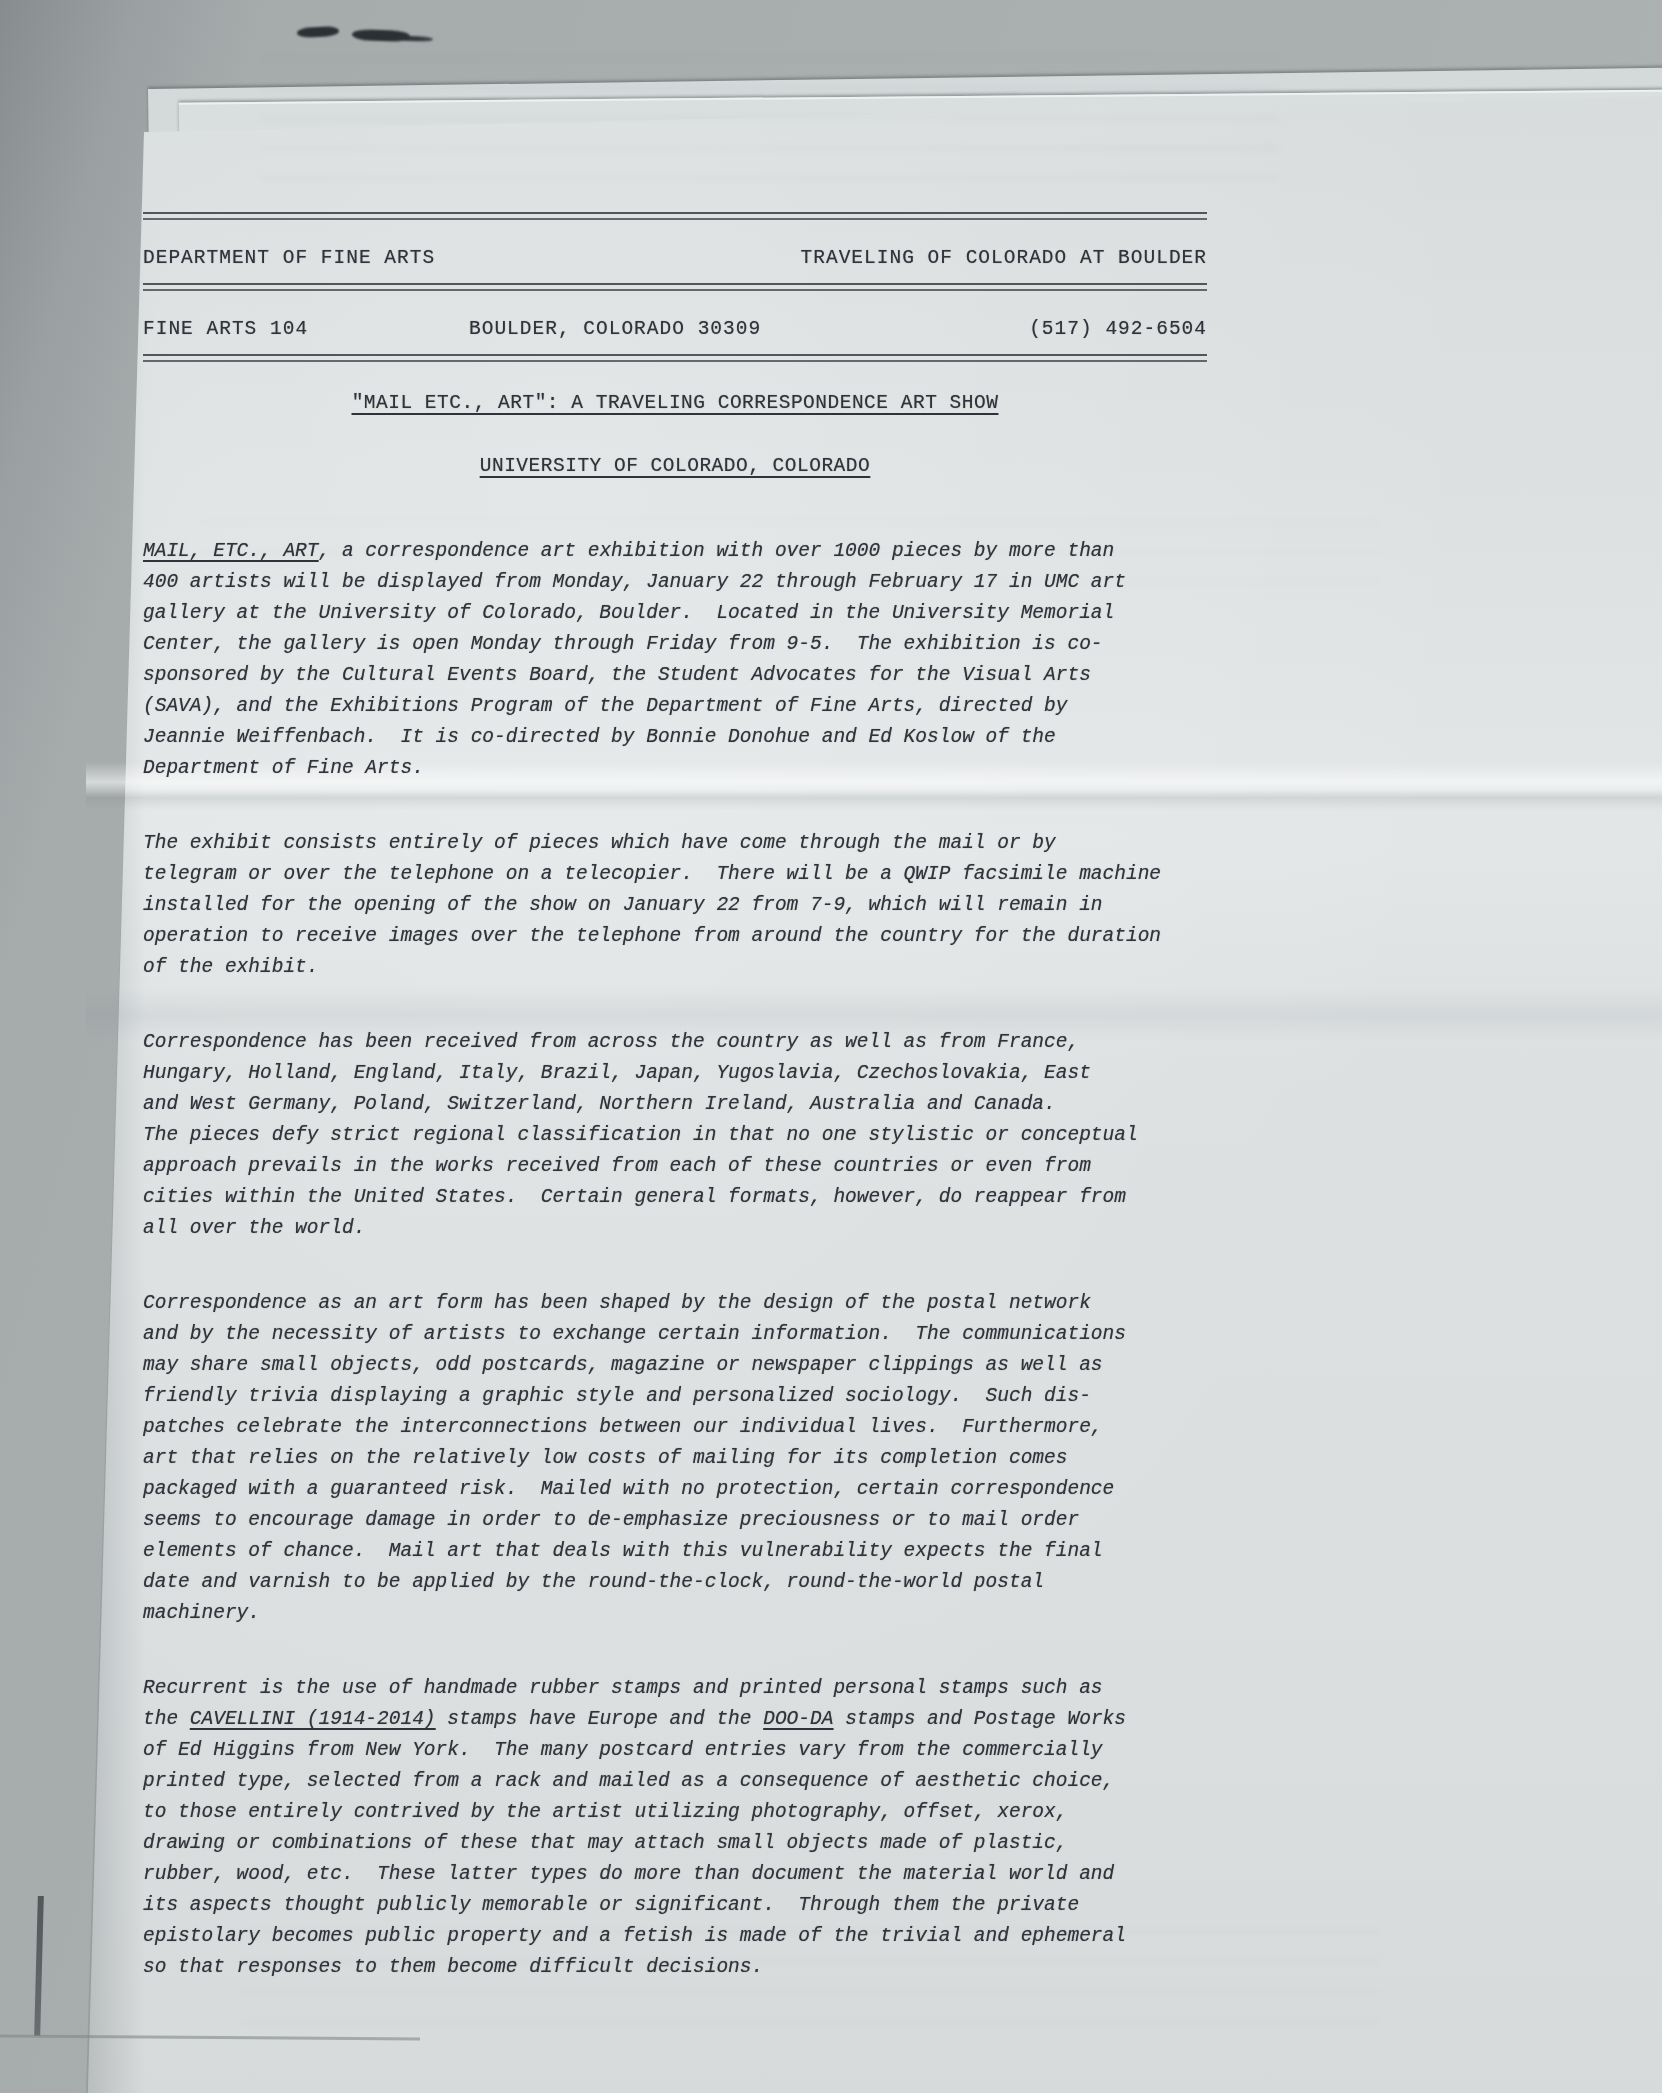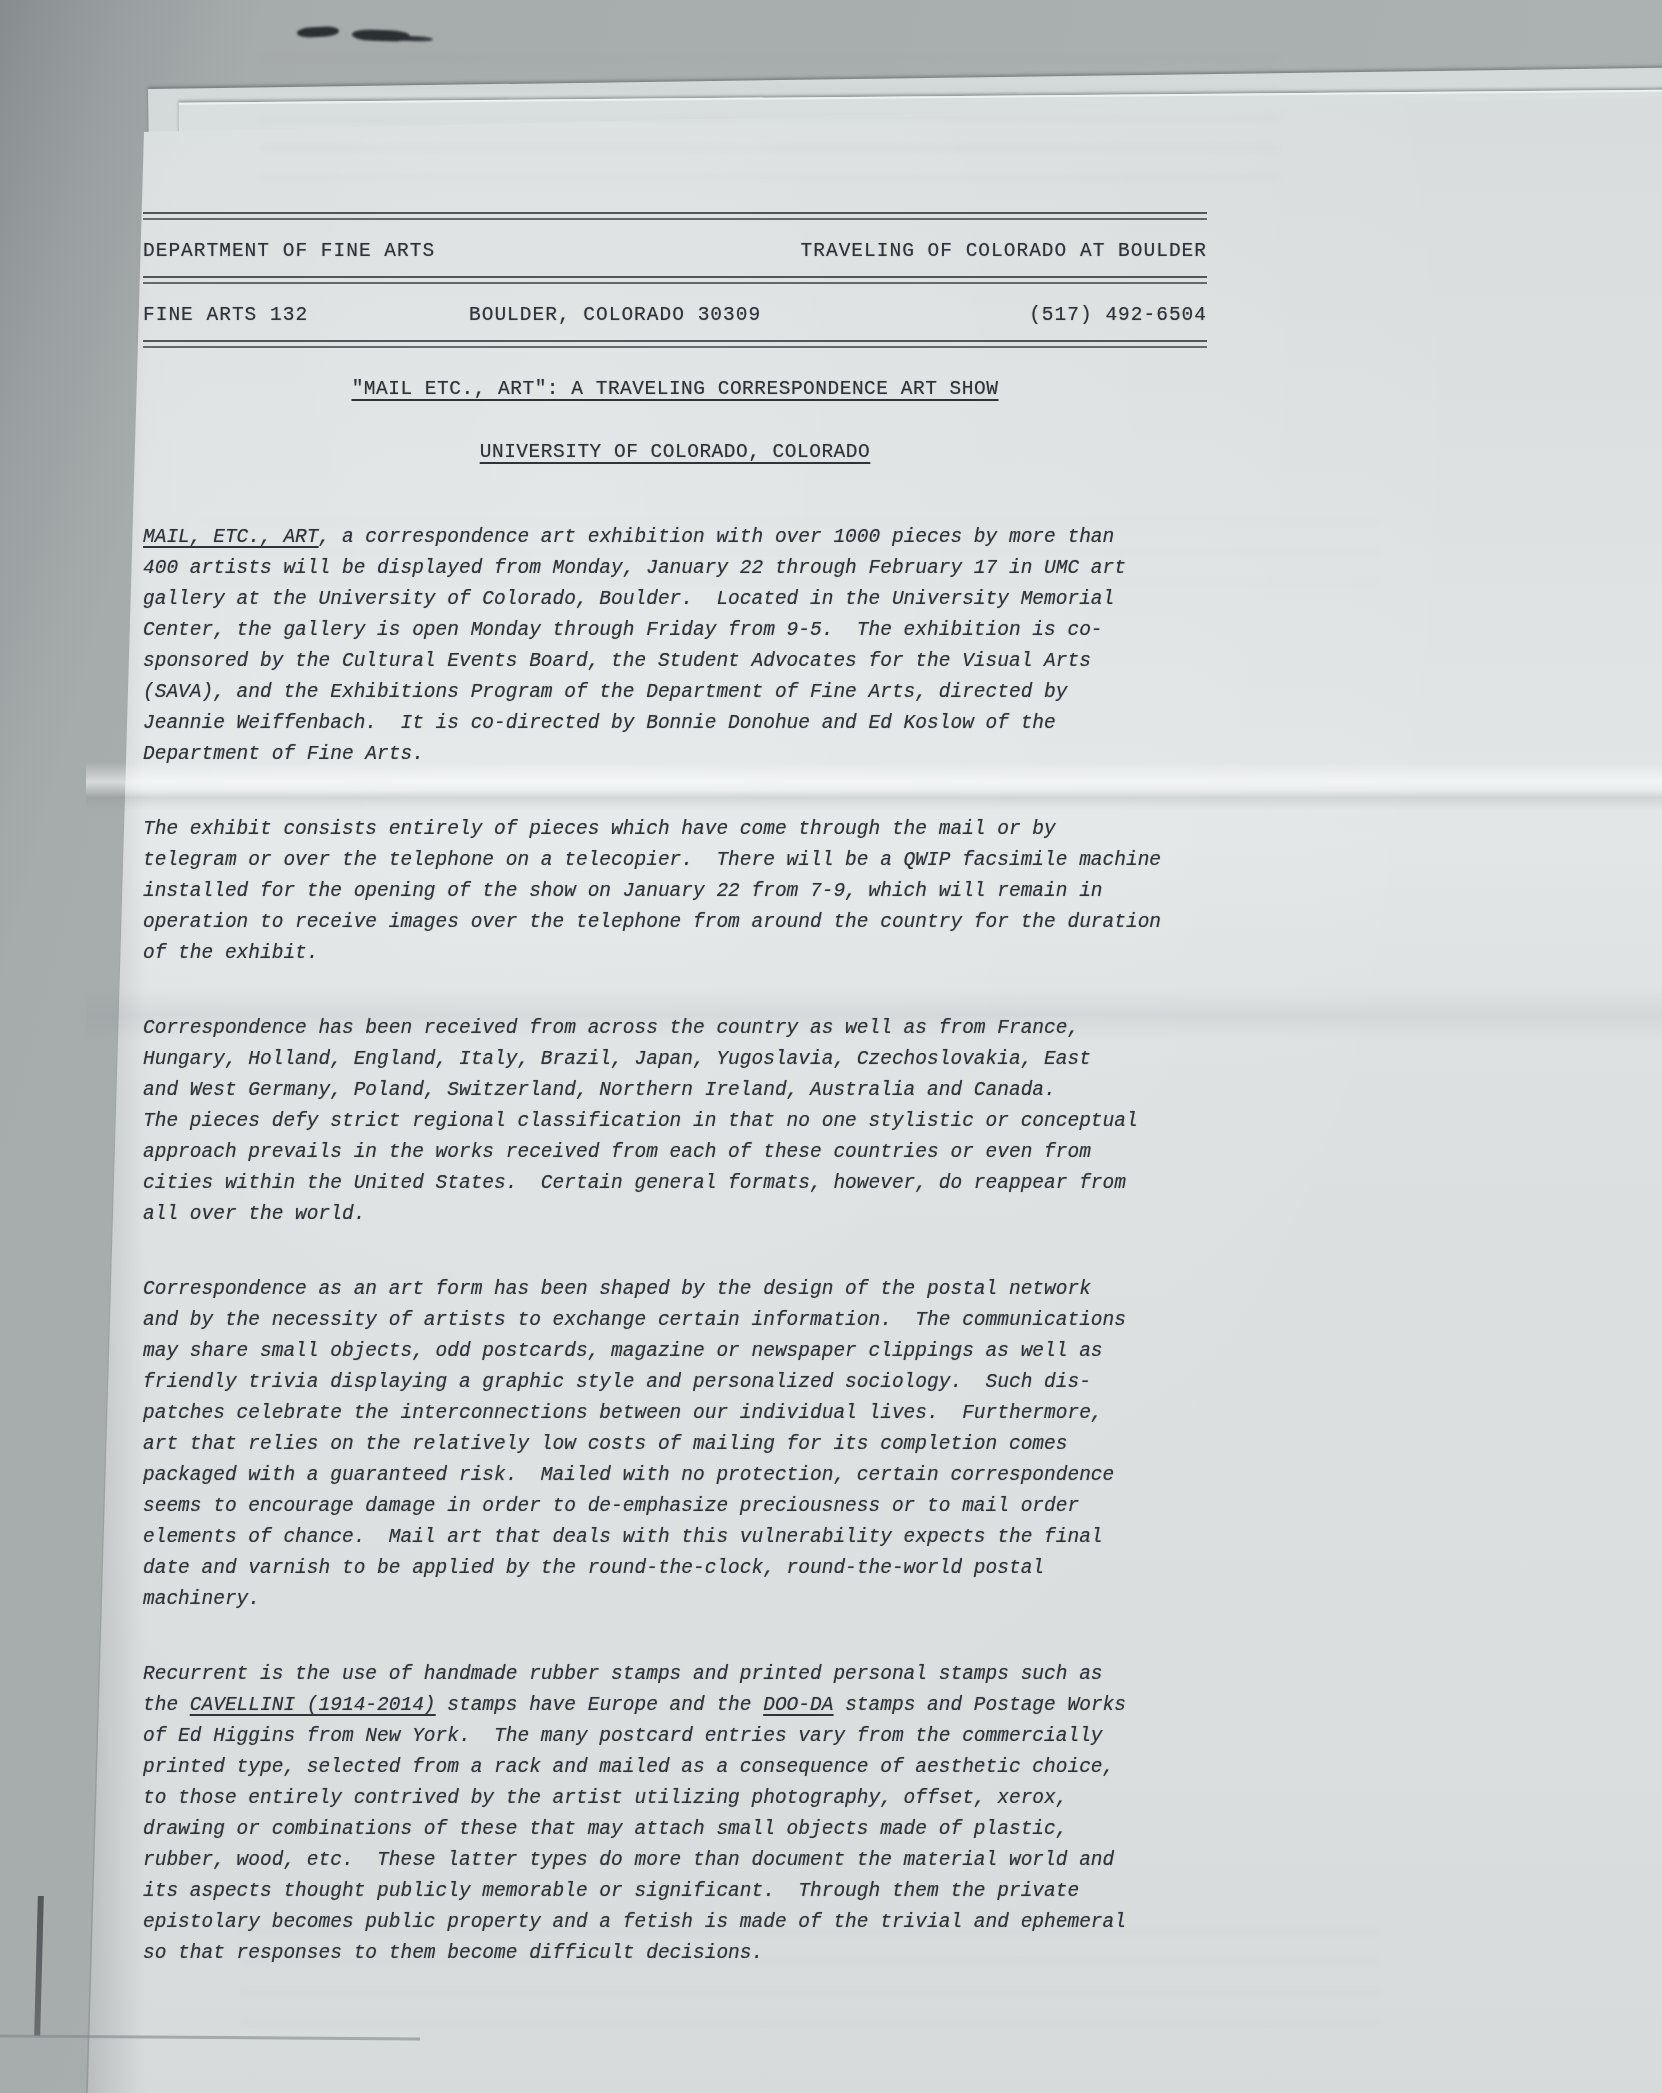--- a/index.html
+++ b/index.html
@@ -40,21 +40,21 @@
   .page-edge-bottom{position:absolute;left:0px;top:2036px;width:420px;height:3px;background:rgba(130,135,138,.6);transform:rotate(.4deg);}
 
   
   .content{
     position:absolute;left:143px;top:212px;width:1064px;
     color:var(--ink,#30333a);
     font-size:19.5px;line-height:31px;
     text-shadow:0 0 1px rgba(46,49,54,.55);
   }
   .rule{height:4px;border-top:2px solid rgba(52,56,62,.82);border-bottom:2px solid rgba(52,56,62,.72);margin:0;}
-  .lh-row{display:flex;justify-content:space-between;align-items:baseline;height:40px;padding-top:16px;letter-spacing:1px;}
+  .lh-row{display:flex;justify-content:space-between;align-items:baseline;height:40px;padding-top:23px;letter-spacing:1px;}
   .lh-row .c{position:absolute;left:326px;}
   .lh-row2{position:relative;}
   .titles{text-align:center;margin-top:26px;}
   .title-line{display:inline-block;text-decoration:underline;text-underline-offset:5px;text-decoration-thickness:2px;letter-spacing:.5px;}
   .title-gap{height:32px;}
   .body-start{height:54px;}
   .para{white-space:pre-wrap;margin:0 0 44px 0;font-style:italic;}
   .u{text-decoration:underline;text-underline-offset:4px;text-decoration-thickness:2px;}
 </style>
 </head>
@@ -75,21 +75,21 @@
 <div class="page-edge-bottom"></div>
 
 <div class="content">
   <div class="rule"></div>
   <div class="lh-row">
     <span>DEPARTMENT OF FINE ARTS</span>
     <span>TRAVELING OF COLORADO AT BOULDER</span>
   </div>
   <div class="rule"></div>
   <div class="lh-row lh-row2">
-    <span>FINE ARTS 132</span>
+    <span>FINE ARTS 104</span>
     <span class="c">BOULDER, COLORADO 30309</span>
     <span>(517) 492-6504</span>
   </div>
   <div class="rule"></div>
 
   <div class="titles">
     <span class="title-line">"MAIL ETC., ART": A TRAVELING CORRESPONDENCE ART SHOW</span>
     <div class="title-gap"></div>
     <span class="title-line">UNIVERSITY OF COLORADO, COLORADO</span>
   </div>

